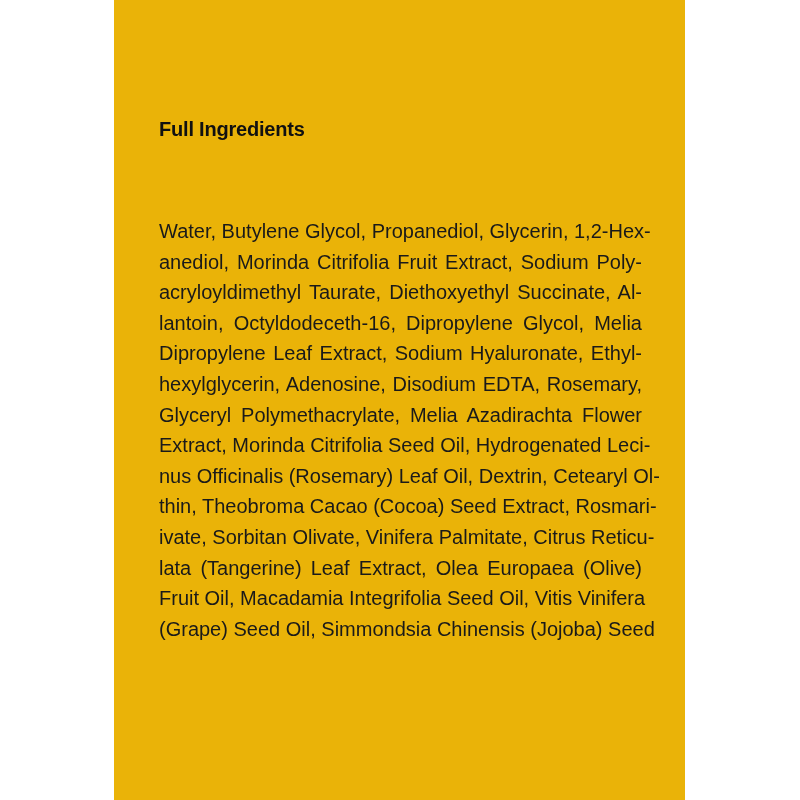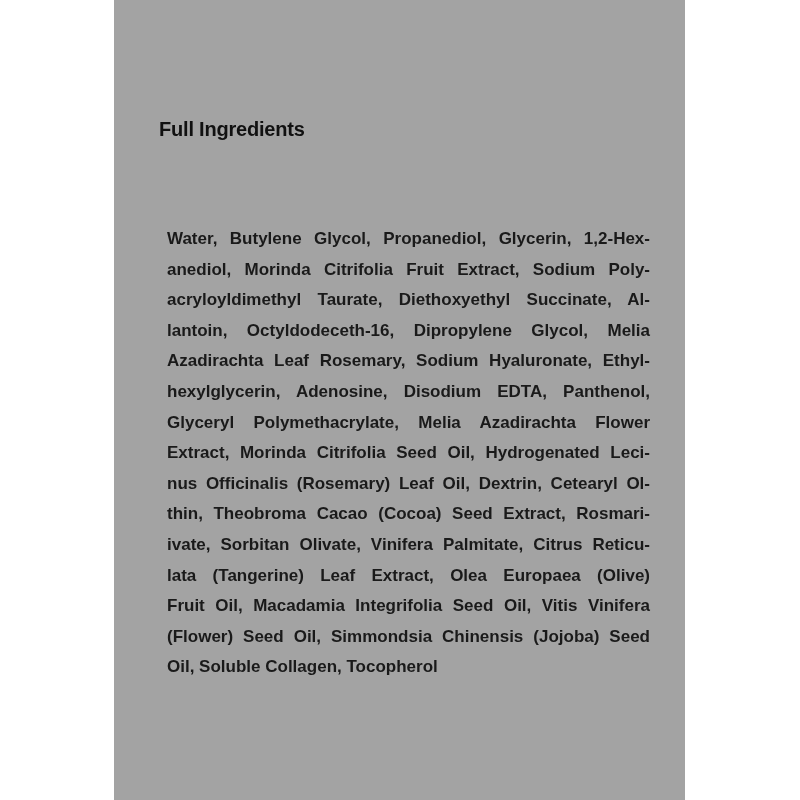--- a/index.html
+++ b/index.html
@@ -7,61 +7,59 @@
       width: 800px; height: 800px;
       background: #ffffff;
       position: relative;
       overflow: hidden;
       font-family: "Liberation Sans", "DejaVu Sans", sans-serif;
     }
     .panel {
       position: absolute;
       left: 114px; top: 0;
       width: 571px; height: 800px;
-      background: #a3a3a3;
+      background: #eab308;
     }
     .title {
       position: absolute;
       left: 45px; top: 118px;
       margin: 0;
       font-size: 20px;
       font-weight: bold;
       color: #111111;
       letter-spacing: -0.2px;
     }
     .body-text {
       position: absolute;
       left: 45px; top: 216px;
       width: 483px;
-      margin: 8px;
-      font-size: 17px;
+      margin: 0;
+      font-size: 20px;
       line-height: 30.6px;
       color: #1a1a1a;
       text-align: justify;
       text-align-last: left;
-      font-weight: bold;
     }
     .line { display: block; text-align: justify; text-align-last: justify; white-space: nowrap; }
     .line.last { text-align-last: left; }
   </style>
 </head>
 <body>
 
 <div class="panel">
   <h2 class="title">Full Ingredients</h2>
   <p class="body-text">
     <span class="line">Water, Butylene Glycol, Propanediol, Glycerin, 1,2-Hex-</span>
     <span class="line">anediol, Morinda Citrifolia Fruit Extract, Sodium Poly-</span>
     <span class="line">acryloyldimethyl Taurate, Diethoxyethyl Succinate, Al-</span>
     <span class="line">lantoin, Octyldodeceth-16, Dipropylene Glycol, Melia</span>
-    <span class="line">Azadirachta Leaf Rosemary, Sodium Hyaluronate, Ethyl-</span>
-    <span class="line">hexylglycerin, Adenosine, Disodium EDTA, Panthenol,</span>
+    <span class="line">Dipropylene Leaf Extract, Sodium Hyaluronate, Ethyl-</span>
+    <span class="line">hexylglycerin, Adenosine, Disodium EDTA, Rosemary,</span>
     <span class="line">Glyceryl Polymethacrylate, Melia Azadirachta Flower</span>
     <span class="line">Extract, Morinda Citrifolia Seed Oil, Hydrogenated Leci-</span>
     <span class="line">nus Officinalis (Rosemary) Leaf Oil, Dextrin, Cetearyl Ol-</span>
     <span class="line">thin, Theobroma Cacao (Cocoa) Seed Extract, Rosmari-</span>
     <span class="line">ivate, Sorbitan Olivate, Vinifera Palmitate, Citrus Reticu-</span>
     <span class="line">lata (Tangerine) Leaf Extract, Olea Europaea (Olive)</span>
     <span class="line">Fruit Oil, Macadamia Integrifolia Seed Oil, Vitis Vinifera</span>
-    <span class="line">(Flower) Seed Oil, Simmondsia Chinensis (Jojoba) Seed</span>
-    <span class="line last">Oil, Soluble Collagen, Tocopherol</span>
+    <span class="line">(Grape) Seed Oil, Simmondsia Chinensis (Jojoba) Seed</span>
   </p>
 </div>
 
 </body></html>

